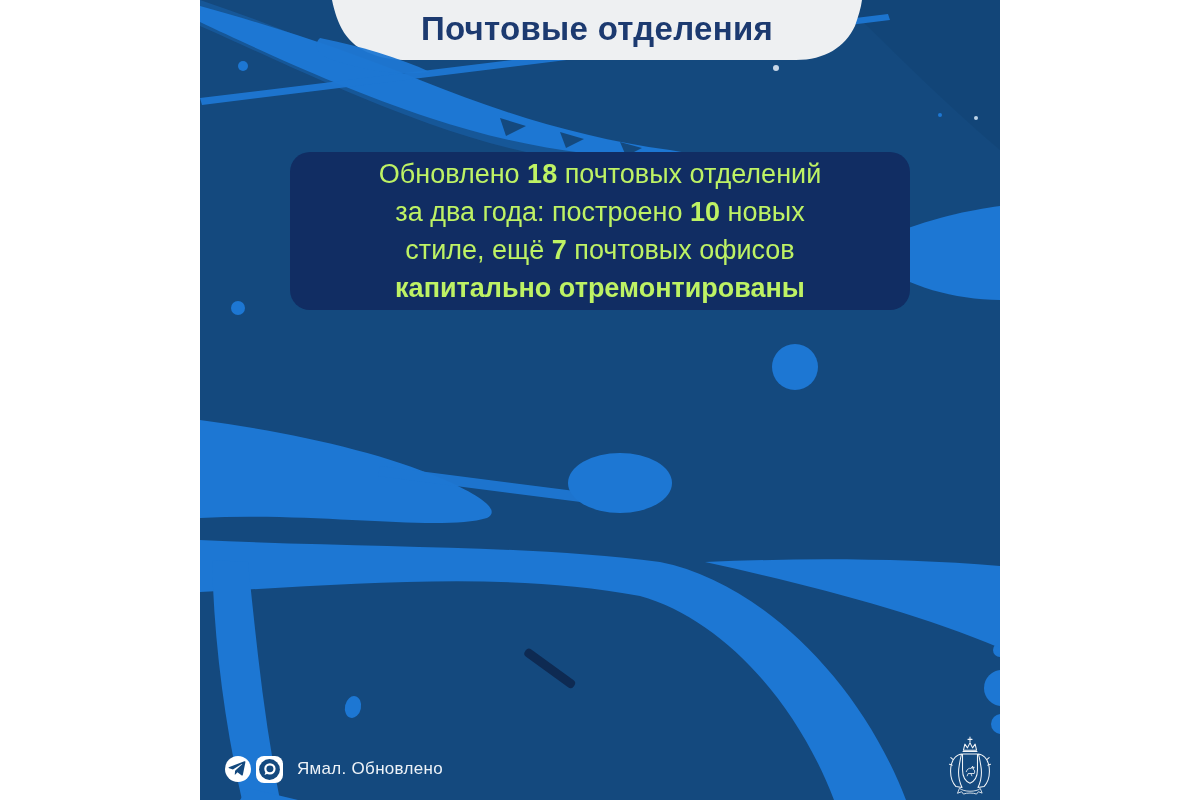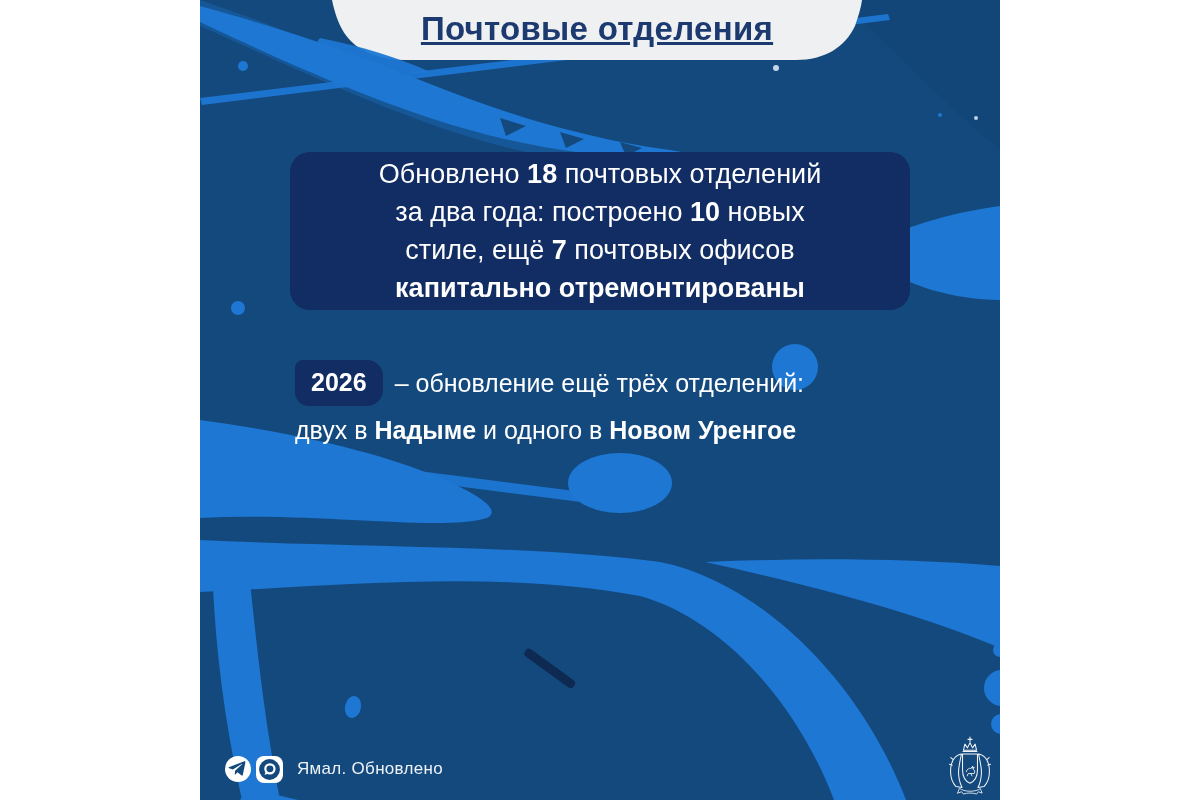--- a/index.html
+++ b/index.html
@@ -3,26 +3,26 @@
 <meta charset="utf-8">
 <style>
   html,body{margin:0;padding:0;background:#ffffff;}
   .canvas{position:relative;width:1200px;height:800px;background:#ffffff;overflow:hidden;
           font-family:"Liberation Sans","DejaVu Sans",sans-serif;}
   .poster{position:absolute;left:200px;top:0;width:800px;height:800px;background:#14497e;overflow:hidden;}
   .bg-art{position:absolute;left:0;top:0;width:800px;height:800px;display:block;}
 
   .banner-title{position:absolute;left:132px;top:0;width:530px;height:58px;
                 display:flex;align-items:center;justify-content:center;
-                color:#1c3a70;font-size:33px;font-weight:800;letter-spacing:.3px;text-decoration:underline;}
+                color:#1c3a70;font-size:33px;font-weight:800;letter-spacing:.3px;}
 
   .info-box{position:absolute;left:90px;top:152px;width:620px;height:158px;
             background:#112d63;border-radius:20px;
             display:flex;flex-direction:column;align-items:center;justify-content:center;
-            color:#ffffff;font-size:27px;line-height:38px;text-align:center;}
+            color:#bef264;font-size:27px;line-height:38px;text-align:center;}
   .info-box .rich-line{white-space:nowrap;}
 
   .b{font-weight:700;}
 
   .timeline{position:absolute;left:95px;top:360px;width:620px;color:#ffffff;
             font-size:25px;line-height:36px;}
   .timeline .rich-line{white-space:nowrap;display:flex;align-items:center;}
   .timeline .rich-line + .rich-line{margin-top:6px;display:block;}
   .chip{display:inline-block;background:#112d63;border-radius:8px 16px 16px 14px;
         padding:4px 16px 6px 16px;margin-right:12px;font-weight:700;}
@@ -99,27 +99,20 @@
 
     <div class="banner-title">Почтовые отделения</div>
 
     <div class="info-box">
         <div class="rich-line"><span>Обновлено </span><span class="b">18</span><span> почтовых отделений</span></div>
         <div class="rich-line"><span>за два года: построено </span><span class="b">10</span><span> новых</span></div>
         <div class="rich-line"><span>стиле, ещё </span><span class="b">7</span><span> почтовых офисов</span></div>
         <div class="rich-line"><span class="b">капитально отремонтированы</span></div>
       </div>
 
-    <div class="timeline">
-        <div class="rich-line">
-          <span class="b chip">2026</span>
-          <span>–  обновление ещё трёх отделений:</span>
-        </div>
-        <div class="rich-line"><span>двух в </span><span class="b">Надыме</span><span> и одного в </span><span class="b">Новом Уренгое</span></div>
-      </div>
 
 
     <div class="footer">
       <div class="icon-circle">
         <svg width="26" height="26" viewBox="0 0 24 24">
           <path d="M18.9,5.4 L16.5,17.2 C16.3,18.0 15.8,18.2 15.1,17.8 L11.5,15.1 L9.8,16.8
                    C9.6,17.0 9.4,17.2 9.0,17.2 L9.3,13.5 L15.8,7.6 C16.1,7.35 15.75,7.2 15.35,7.45
                    L7.3,12.5 L3.85,11.4 C3.05,11.15 3.05,10.6 4.05,10.2 L17.8,4.9 C18.5,4.65 19.1,5.05 18.9,5.4 Z" fill="#14497e"></path>
         </svg>
       </div>

